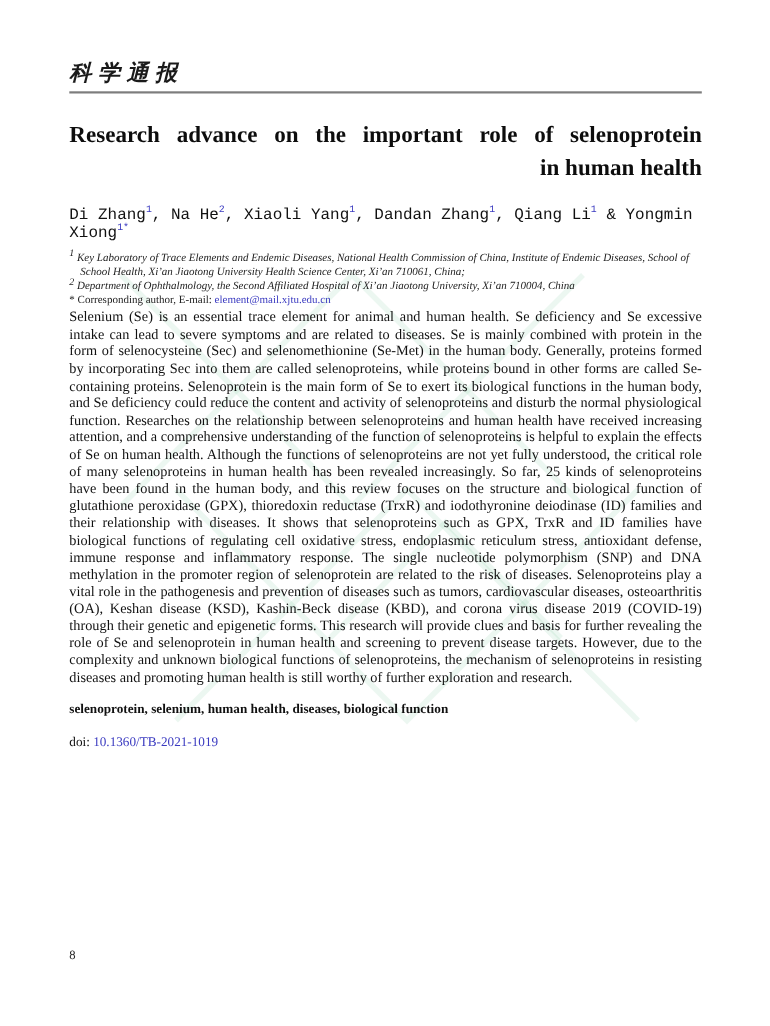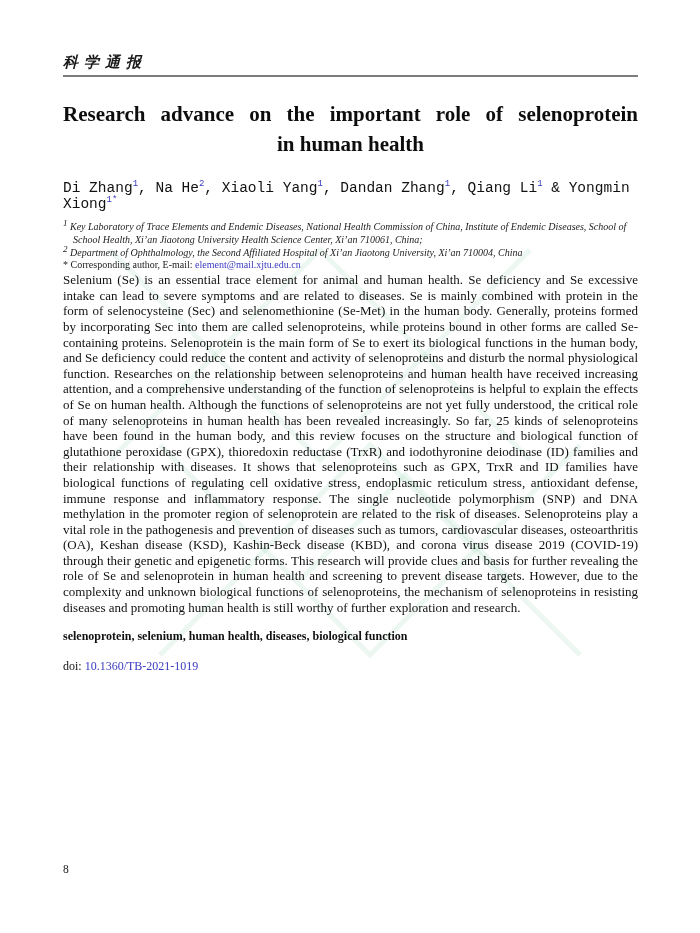--- a/index.html
+++ b/index.html
@@ -24,21 +24,21 @@
     position: absolute;
     left: 63px;
     top: 0;
     width: 575px;
   }
   .journal-logo {
     margin-top: 53px;
     font-family: "Liberation Serif", "DejaVu Serif", serif;
     font-weight: bold;
     font-style: italic;
-    font-size: 15px;
+    font-size: 20px;
     letter-spacing: 6px;
     color: #1a1a1a;
   }
   .header-rule {
     margin-top: 3px;
     width: 575px;
     height: 2px;
     background: #7d7d7d;
     border: none;
   }
@@ -49,21 +49,21 @@
     color: #111111;
   }
   .title {
     margin-top: 22px;
     font-size: 21px;
     font-weight: bold;
     line-height: 30px;
     color: #0d0d0d;
   }
   .title .l1 { text-align: justify; text-align-last: justify; }
-  .title .l2 { text-align: center; }
+  .title .l2 { text-align: right; }
   .authors {
     margin-top: 21px;
     font-size: 14.5px;
     color: #111111;
     font-family: Liberation Mono, monospace;
   }
   .authors sup, .aff sup, .corr sup {
     font-size: 9px;
     vertical-align: super;
     line-height: 0;

